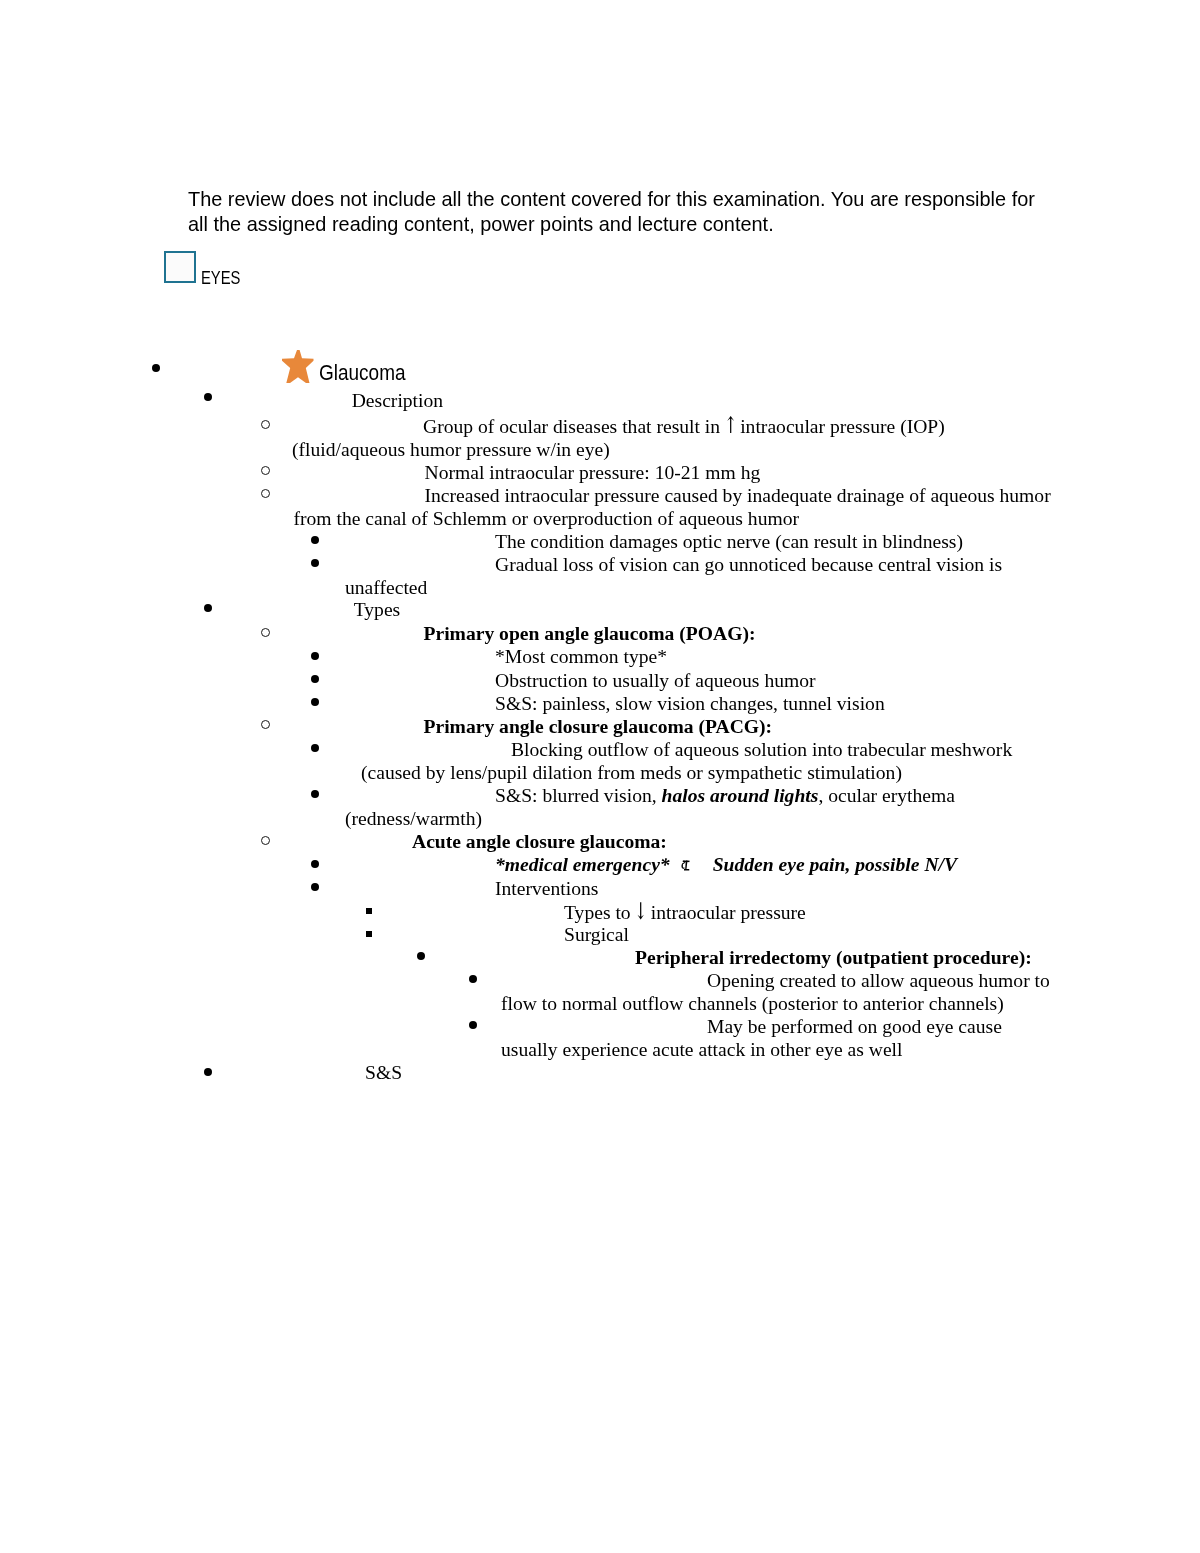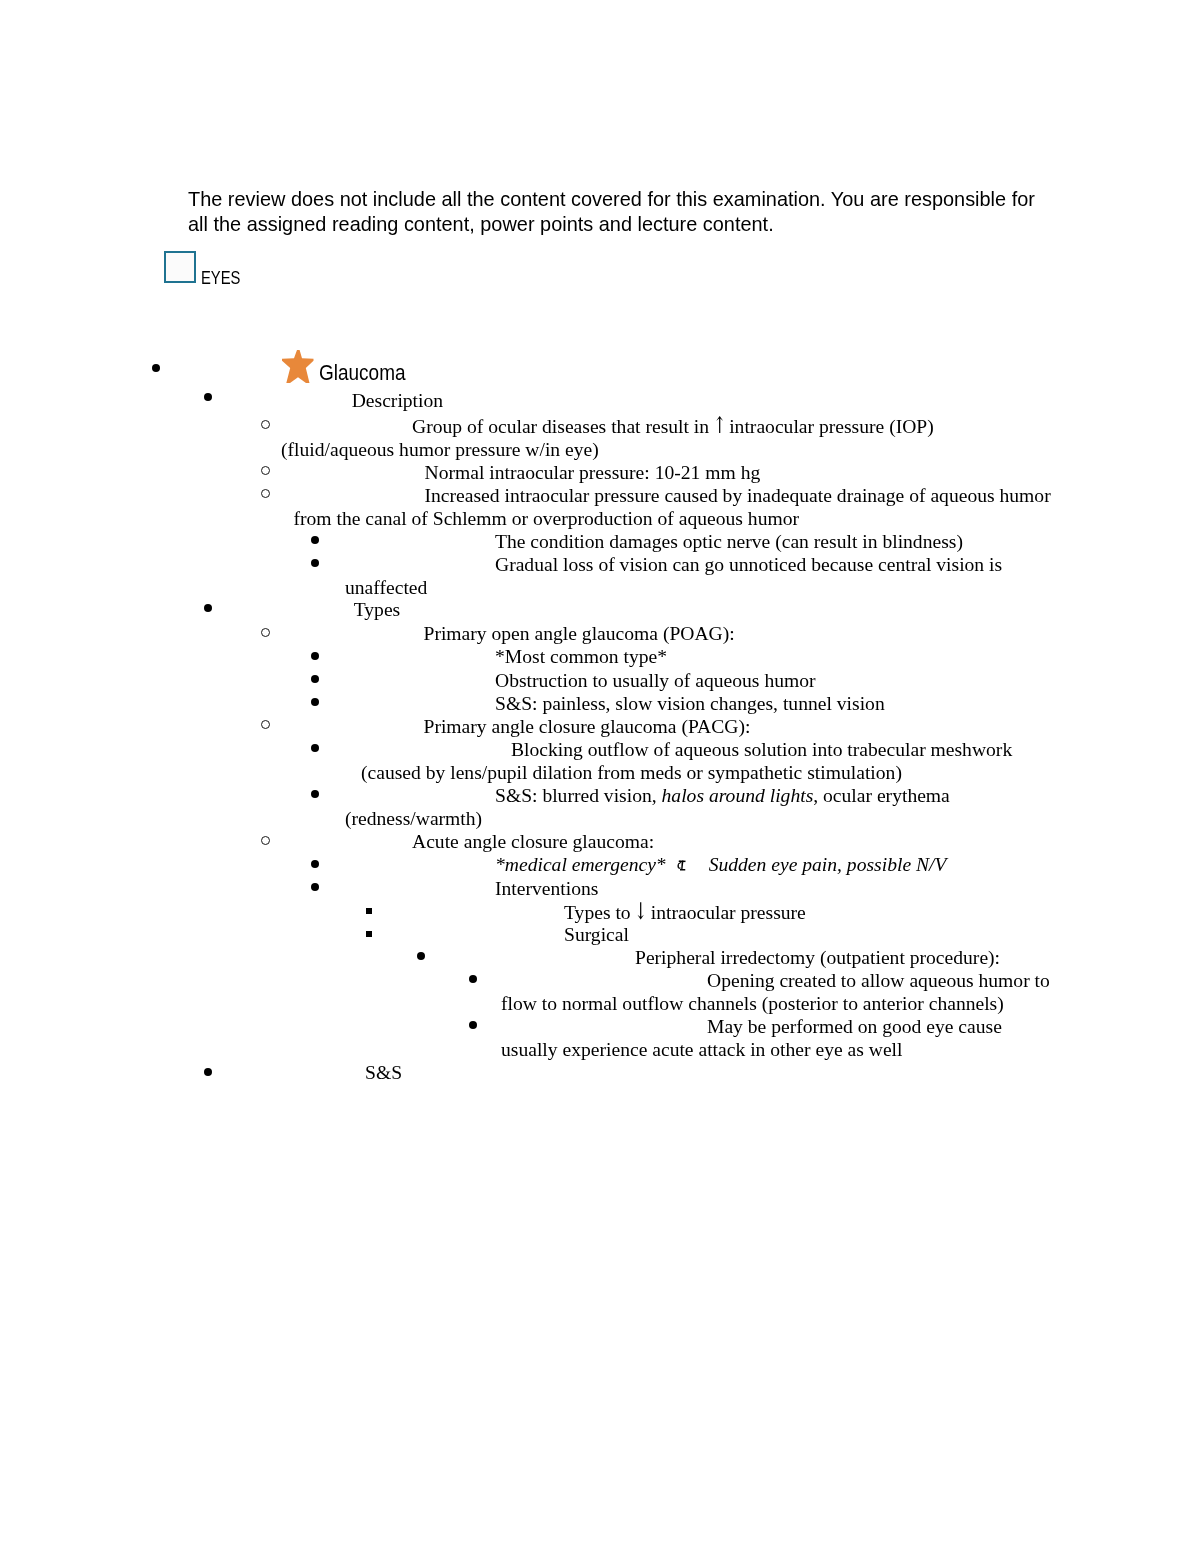--- a/index.html
+++ b/index.html
@@ -20,24 +20,24 @@
 
   .outline{position:absolute;left:0;top:0;width:1200px;height:800px;margin-top:48px;}
   .row{position:absolute;left:0;width:1200px;height:0;}
   .mk{position:absolute;display:block;}
   .m-disc{width:8px;height:8px;border-radius:50%;background:#000;top:6.2px;}
   .m-circle{width:9px;height:9px;border-radius:50%;border:1.7px solid #191919;box-sizing:border-box;background:#fff;top:5.6px;}
   .m-square{width:6px;height:6px;background:#000;top:8.4px;}
   .star{position:absolute;left:282px;top:-12px;line-height:0;}
   .tx{position:absolute;top:0;font-family:"Liberation Serif",serif;font-size:19.6px;
     line-height:23.111px;color:#000;text-align:left;}
-  .tx.bold{font-weight:normal;}
+  .tx.bold{font-weight:bold;}
   .tx.sans{font-family:"Liberation Sans",sans-serif;font-size:21.4px;line-height:23.111px;
     transform:scaleX(0.888);transform-origin:left top;}
-  .bi{font-weight:normal;font-style:italic;}
+  .bi{font-weight:bold;font-style:italic;}
   .arw{font-family:"DejaVu Serif",serif;font-size:23px;display:inline-block;transform:scaleX(0.68);transform-origin:center bottom;text-indent:0;margin-left:-4.5px;margin-right:-4.5px;}
   .wing{display:inline-block;width:10px;height:11px;line-height:0;text-indent:0;position:relative;top:-0.6px;margin-left:5.2px;margin-right:18px;}
 </style>
 </head>
 <body>
 
 <div class="page">
 
   <p class="intro">The review does not include all the content covered for this examination.  You are responsible for all the assigned reading content, power points and lecture content.</p>
 
@@ -53,21 +53,21 @@
             <path d="M47.6 0 L55.9 0 L63.5 25.2 L100 26.7 L100 32.7 L75.6 54.5 L87.3 99.4 L76.2 99.4 L50.8 81.8 L25.4 99.4 L13.7 99.4 L26.0 54.5 L0 32.7 L0 26.7 L38.1 25.2 Z" fill="#E8883A"></path>
           </svg></span>
       <div class="tx sans" style="left:318.8px;width:700px;text-indent:0px"><span>Glaucoma</span></div>
     </div>
     <div class="row" style="top:340.65px">
       <span class="mk m-disc" style="left:204.0px;margin-top:-1.4px"></span>
       <div class="tx" style="left:351.7px;width:700px;text-indent:0px"><span>Description</span></div>
     </div>
     <div class="row" style="top:366.3px">
       <span class="mk m-circle" style="left:261.0px;margin-top:0px"></span>
-      <div class="tx" style="left:281px;width:760px;text-indent:131px"><span>Group of ocular diseases that result in </span><span class="arw">↑</span><span> intraocular pressure (IOP) (fluid/aqueous humor pressure w/in eye)</span></div>
+      <div class="tx" style="left:292px;width:760px;text-indent:131px"><span>Group of ocular diseases that result in </span><span class="arw">↑</span><span> intraocular pressure (IOP) (fluid/aqueous humor pressure w/in eye)</span></div>
     </div>
     <div class="row" style="top:412.52px">
       <span class="mk m-circle" style="left:261.0px;margin-top:0px"></span>
       <div class="tx" style="left:293.5px;width:760px;text-indent:131px"><span>Normal intraocular pressure: 10-21 mm hg</span></div>
     </div>
     <div class="row" style="top:435.63px">
       <span class="mk m-circle" style="left:261.0px;margin-top:0px"></span>
       <div class="tx" style="left:293.5px;width:760px;text-indent:131px"><span>Increased intraocular pressure caused by inadequate drainage of aqueous humor from the canal of Schlemm or overproduction of aqueous humor</span></div>
     </div>
     <div class="row" style="top:481.86px">

